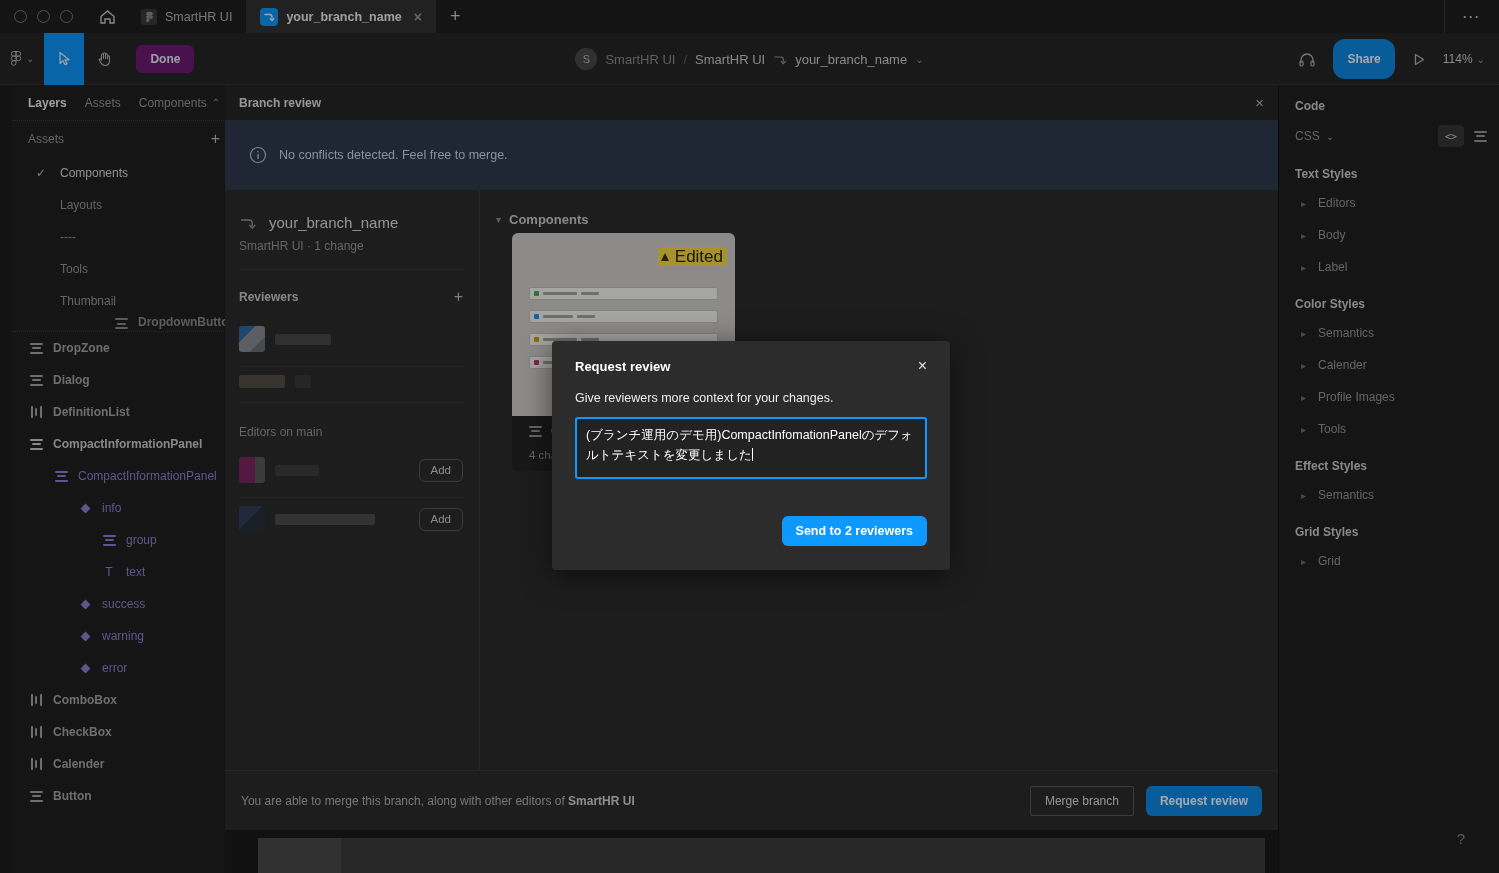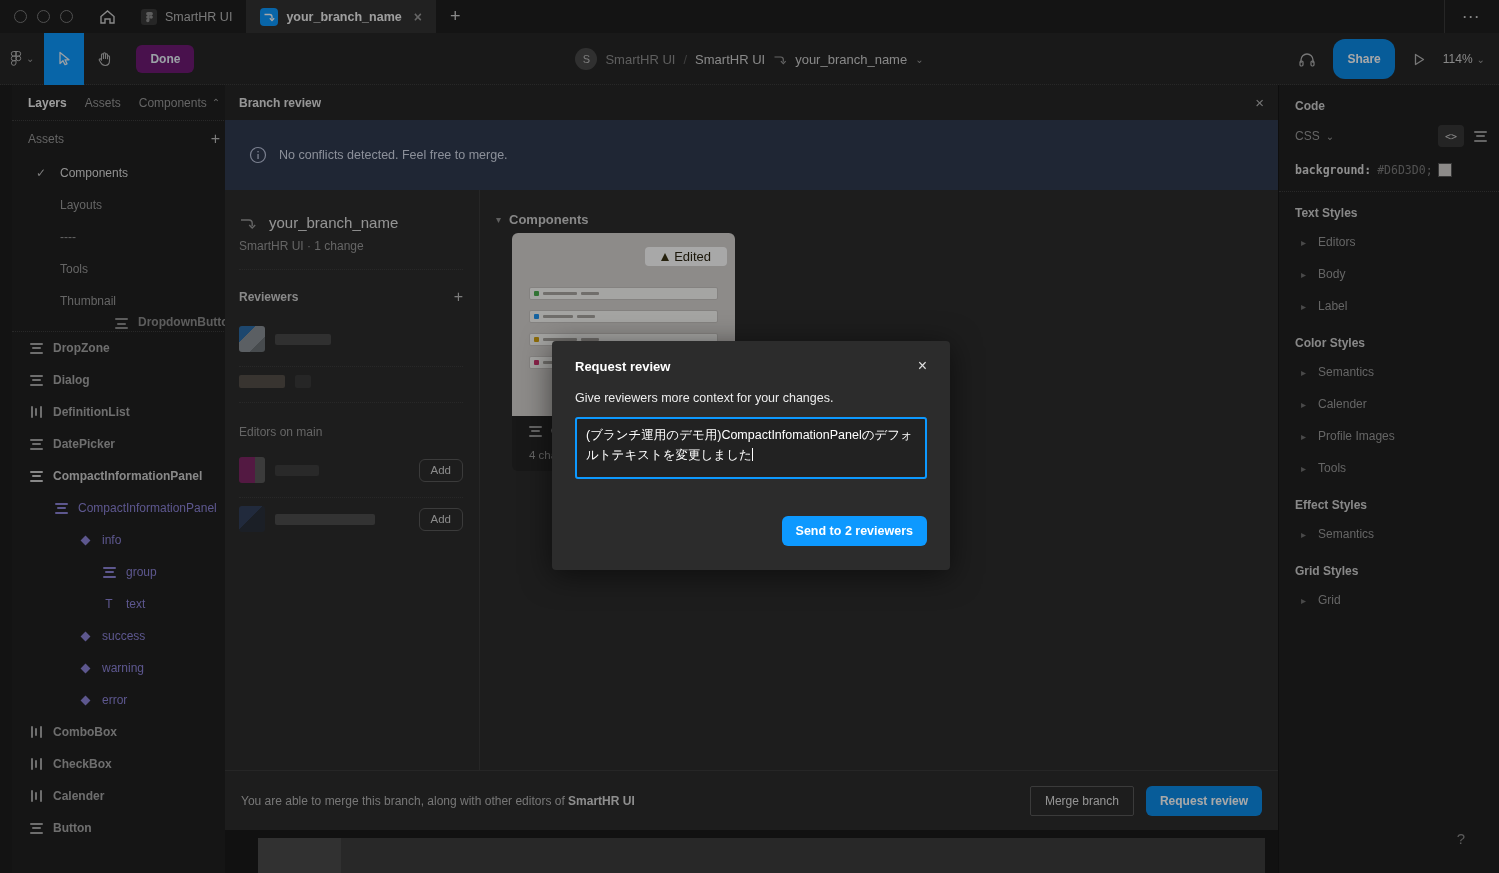--- a/index.html
+++ b/index.html
@@ -96,21 +96,21 @@
   .person:last-child { border-bottom:none; }
   .av { width:26px; height:26px; border-radius:3px; flex:none; }
   .blur-bar { height:11px; border-radius:2px; background:#4a4a4a; }
   .addbtn { margin-left:auto; height:23px; padding:0 11px; border:1px solid #5a5a5a; border-radius:6px; color:#d2d2d2; font-size:11.5px; display:flex; align-items:center; }
   .editors-h { color:#9a9a9a; font-size:12px; padding:22px 0 10px; }
   .m-right { flex:1; padding:14px 0 0 16px; position:relative; }
   .comp-h { display:flex; align-items:center; gap:8px; color:#cfcfcf; font-weight:bold; font-size:13px; padding:8px 0 14px; }
   .comp-h .tri { color:#8f8f8f; font-size:10px; }
   .card { position:absolute; left:32px; top:43px; width:223px; height:238px; border-radius:6px; overflow:hidden; background:#252525; }
   .card-prev { position:relative; height:183px; background:#D6D3D0; }
-  .badge { position:absolute; right:8px; top:14px; height:19px; background:#ffffff; color:#2b2512; border-radius:4px; display:flex; align-items:center; gap:5px; padding:0 16px; font-size:13px; }
+  .badge { position:absolute; right:8px; top:14px; height:19px; background:#fde047; color:#2b2512; border-radius:4px; display:flex; align-items:center; gap:5px; padding:0 4px; font-size:17px; }
   .warn-tri { width:0; height:0; border-left:4.5px solid transparent; border-right:4.5px solid transparent; border-bottom:8px solid transparent; border-bottom-color:transparent; position:relative; }
   .warn-tri:before { content:""; position:absolute; left:-4.5px; top:0; width:0; height:0; border-left:4.5px solid transparent; border-right:4.5px solid transparent; border-bottom:8px solid #3a3214; }
   .prev-row { position:absolute; left:17px; width:189px; height:13px; background:#fbfaf8; border:1px solid #c9c6c2; border-radius:2px; display:flex; align-items:center; gap:4px; padding:0 4px; }
   .prev-dot { width:5px; height:5px; border-radius:1px; flex:none; }
   .prev-txt { height:3px; background:#aba8a3; border-radius:1px; }
   .card-foot { padding:8px 17px 0; color:#cfcfcf; }
   .card-name { display:flex; align-items:center; gap:9px; font-weight:bold; font-size:12.5px; white-space:nowrap; }
   .card-changes { color:#9a9a9a; font-size:11.5px; padding-top:11px; white-space:nowrap; }
   .m-foot { height:60px; border-top:1px solid #3a3a3a; display:flex; align-items:center; padding:0 16px; gap:12px; }
   .m-foot .note { color:#b5b5b5; font-size:12px; }
@@ -306,30 +306,20 @@
     <div class="layer-row lvl0">
       <span class="ic">
           <span class="cols-ic">
             <i></i>
             <i></i>
             <i></i>
           </span>
         </span>
       <span class="lname">DefinitionList</span>
     </div>
-    <div class="layer-row lvl0">
-      <span class="ic">
-          <span class="rows-ic">
-            <i></i>
-            <b></b>
-            <s></s>
-          </span>
-        </span>
-      <span class="lname">DatePicker</span>
-    </div>
     <div class="layer-row lvl0 bright">
       <span class="ic">
           <span class="rows-ic">
             <i></i>
             <b></b>
             <s></s>
           </span>
         </span>
       <span class="lname">CompactInformationPanel</span>
     </div>
@@ -430,25 +420,20 @@
       <span class="chev" style="margin-left:6px">⌄</span>
       <span class="spacer"></span>
       <span class="code-toggle">&lt;&gt;</span>
       <span class="list-ic">
           <span class="rows-ic">
             <i></i>
             <b></b>
             <s></s>
           </span>
         </span>
-    </div>
-    <div class="codeline">
-      <span class="prop">background:</span>
-      <span class="val">#D6D3D0;</span>
-      <span class="swatch"></span>
     </div>
     <div class="rp-h">Text Styles</div>
     <div class="style-item">
         <span class="tri">▸</span>
         <span>Editors</span>
       </div>
     <div class="style-item">
         <span class="tri">▸</span>
         <span>Body</span>
       </div>

